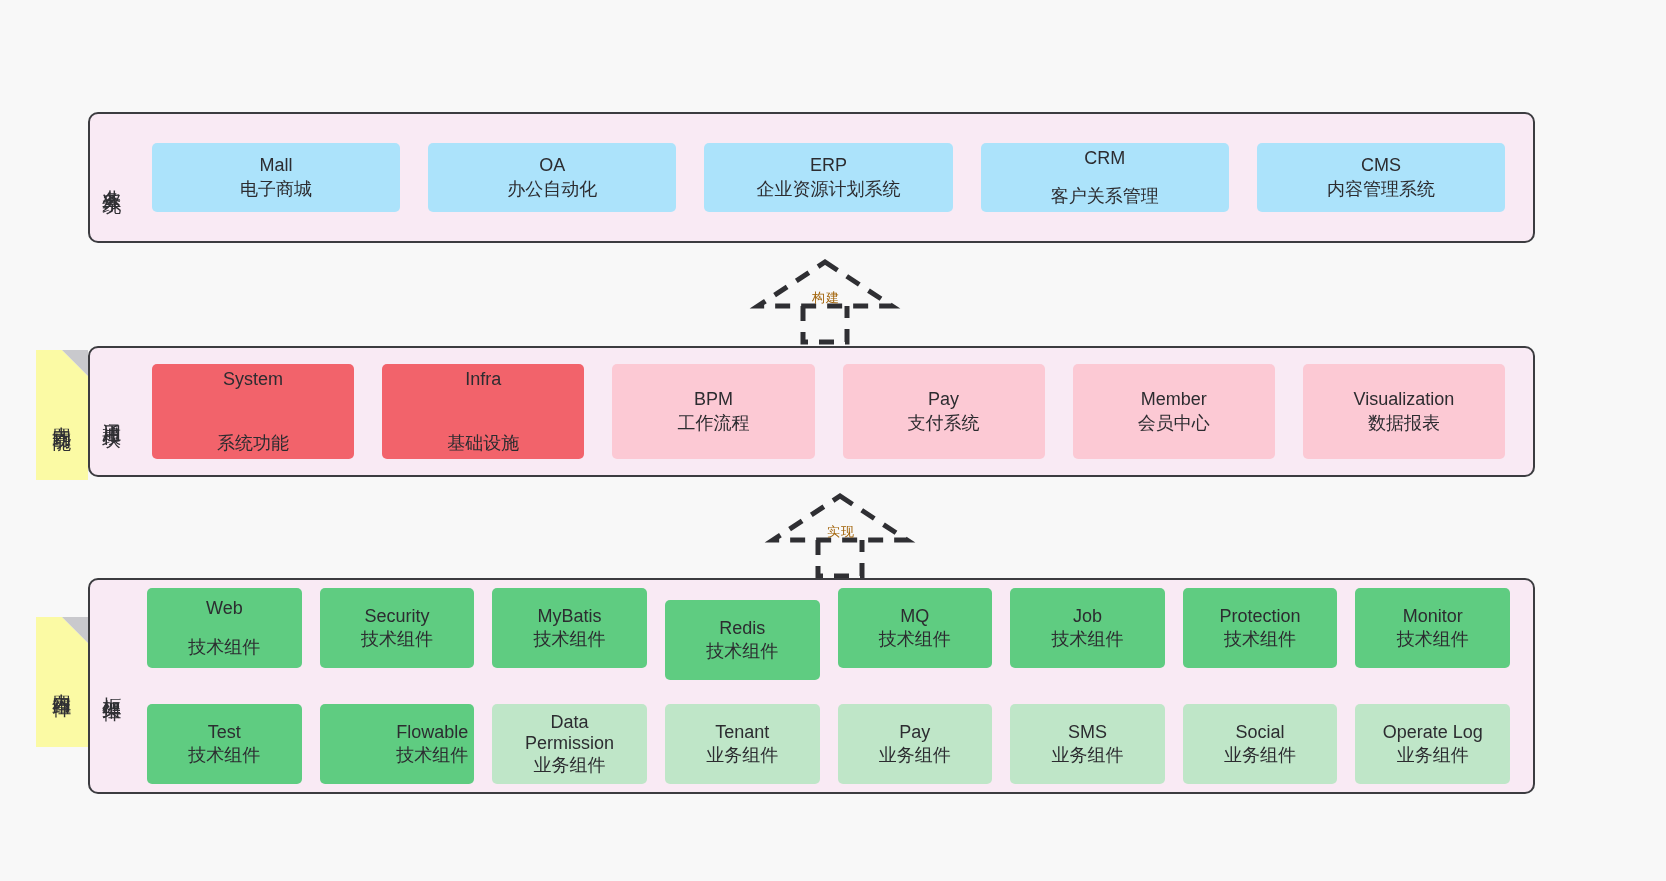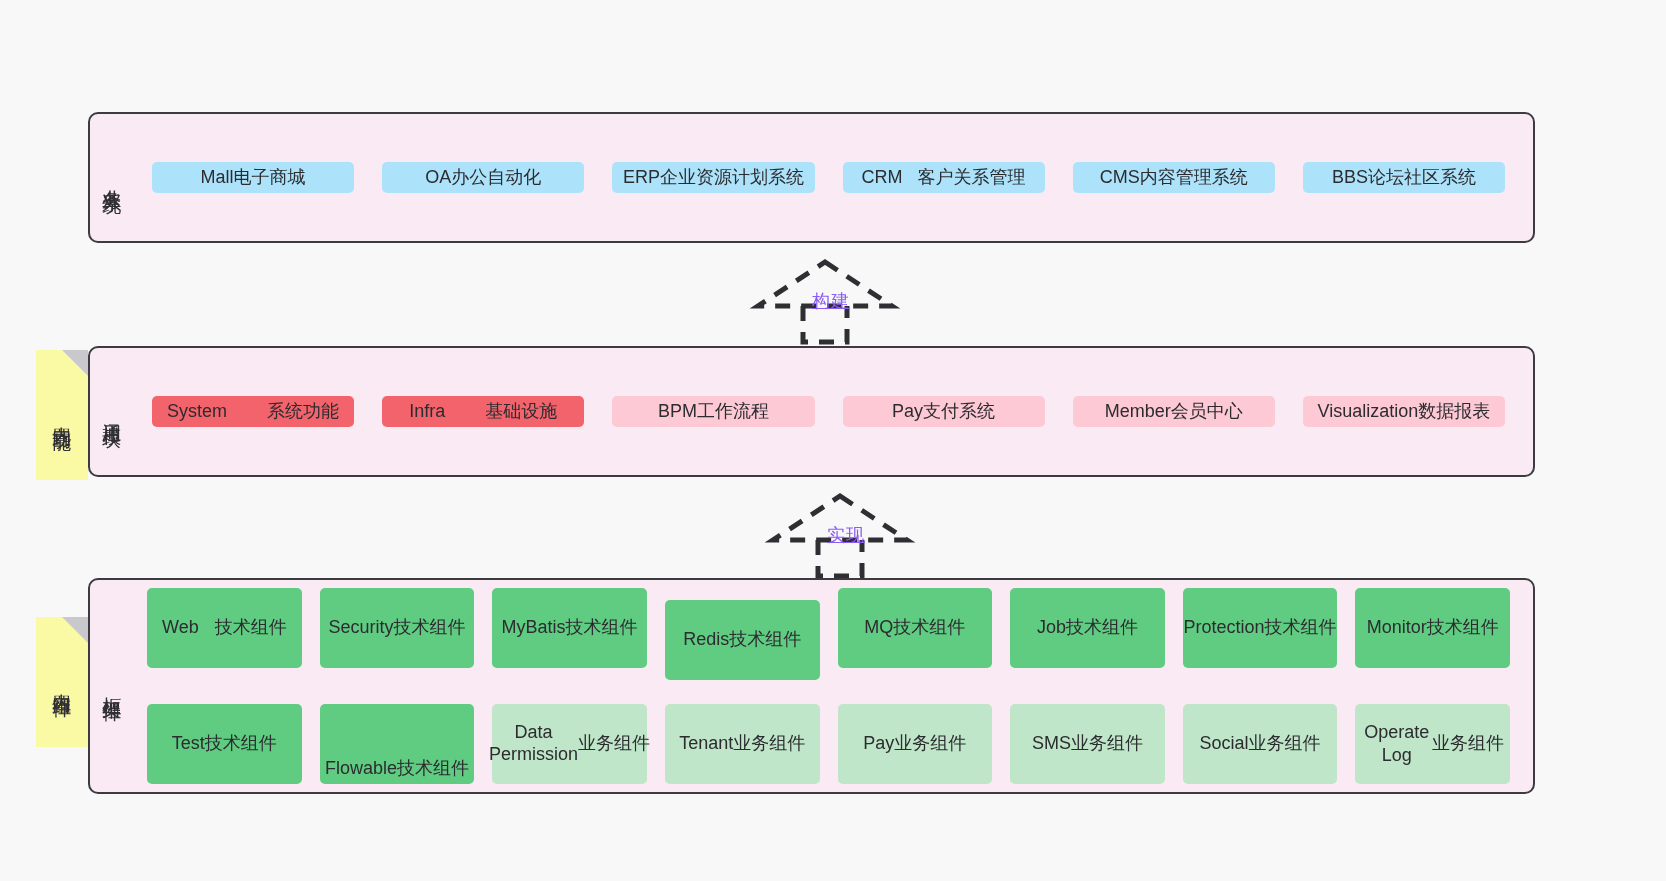--- a/index.html
+++ b/index.html
@@ -41,20 +41,21 @@
     gap: 0;
   }
 
   
   .cardrow { display: flex; width: 100%; align-items: stretch; }
   .card {
     flex: 1 1 0;
     min-width: 0;
     border-radius: 5px;
     display: flex;
+    flex-direction: column;
     align-items: center;
     justify-content: center;
     text-align: center;
     font-size: 18px;
     color: #2c2c30;
     line-height: 1.28;
     padding: 4px 6px;
   }
   .card .en { white-space: normal; }
   .card .cn { white-space: nowrap; }
@@ -111,26 +112,25 @@
     clip-path: polygon(0 0, 100% 0, 100% 100%);
   }
   #note-builtin-func { left: 36px; top: 350px; width: 52px; height: 130px; }
   #note-builtin-comp { left: 36px; top: 617px; width: 52px; height: 130px; }
 
   
   .uml-arrow { position: absolute; }
   .uml-arrow svg { display: block; overflow: visible; }
   .uml-label {
     position: absolute;
-    font-size: 18px;
-    color: #8b5cf6;
+    font-size: 13px;
+    color: #a16207;
     background: transparent;
     white-space: nowrap;
     letter-spacing: 1px;
-    text-decoration: underline;
   }
 </style>
 </head>
 <body>
 
 <div id="stage">
 
   <div class="layer" id="layer-business">
     <div class="layer-title">业务系统</div>
     <div class="layer-body">
@@ -148,24 +148,20 @@
           <span class="en">ERP</span>
           <span class="cn">企业资源计划系统</span>
         </div>
         <div class="card c-blue" style="margin:0 14px;gap:15px;">
           <span class="en">CRM</span>
           <span class="cn">客户关系管理</span>
         </div>
         <div class="card c-blue" style="margin:0 14px;">
           <span class="en">CMS</span>
           <span class="cn">内容管理系统</span>
-        </div>
-        <div class="card c-blue" style="margin:0 14px;">
-          <span class="en">BBS</span>
-          <span class="cn">论坛社区系统</span>
         </div>
 
       </div>
     </div>
   </div>
 
   <div class="uml-arrow" id="arrow-build-wrap" style="left:755px; top:258px; width:145px; height:86px;">
     <svg width="145" height="86" viewBox="0 0 145 86" aria-hidden="true">
 
       <path d="M 70 4 L 137 48 L 3 48 Z" fill="none" stroke="#2f2f33" stroke-width="5" stroke-dasharray="15,11" stroke-linecap="butt"></path>

